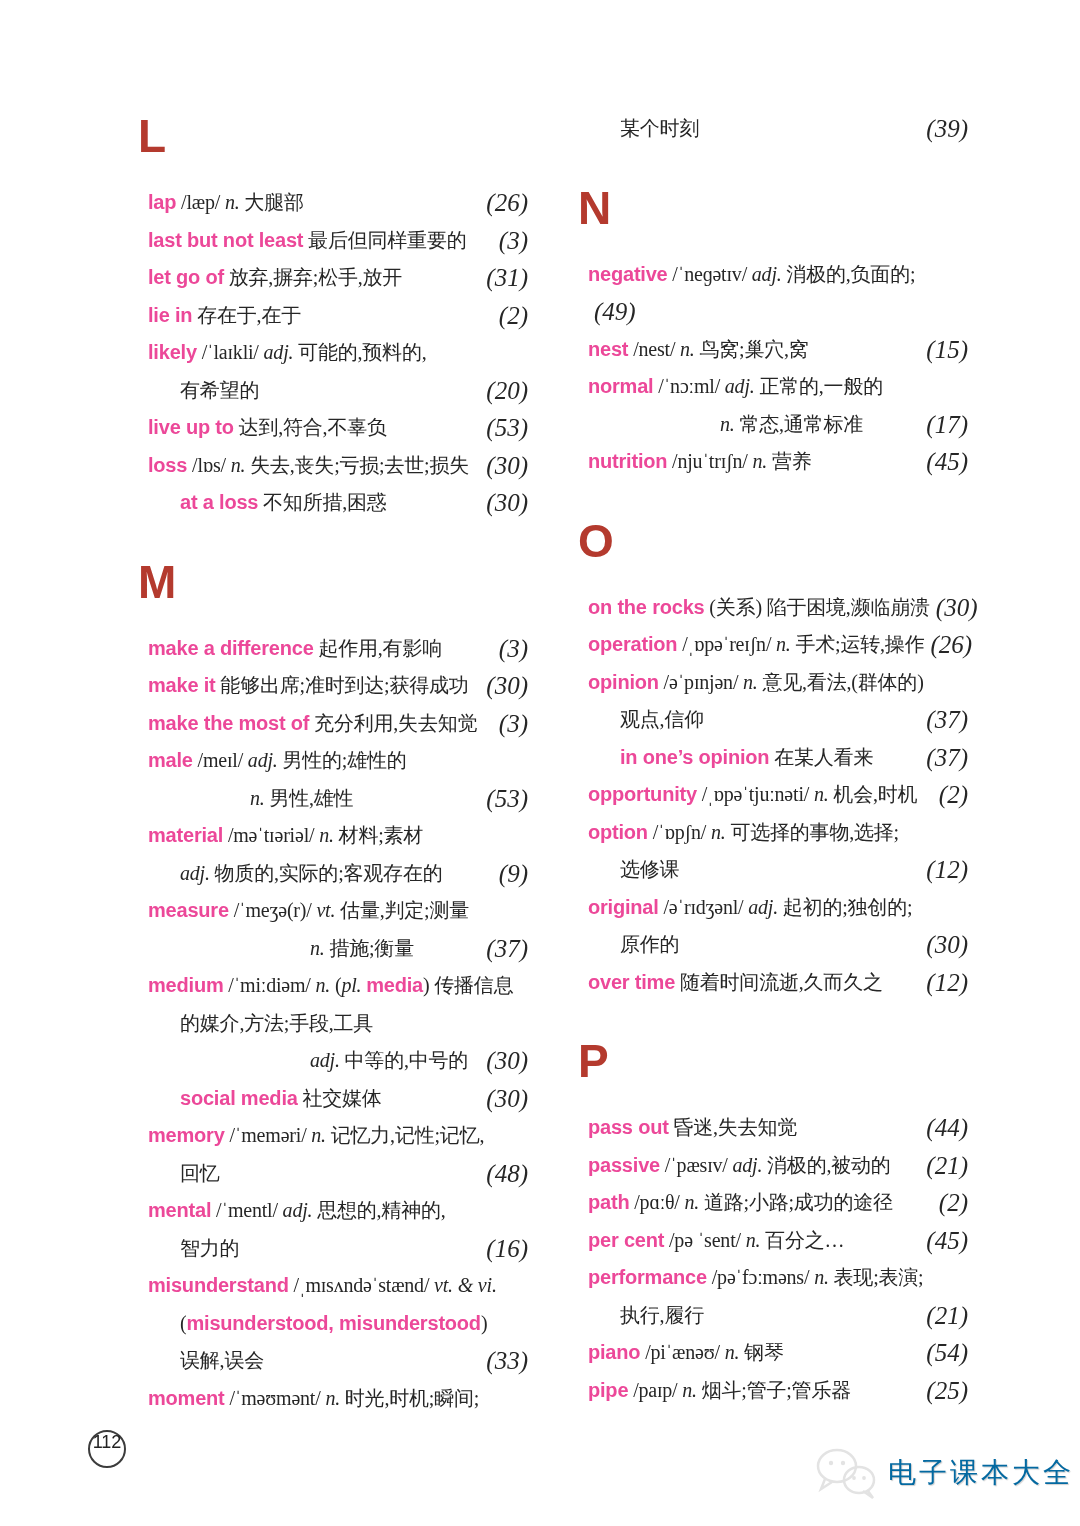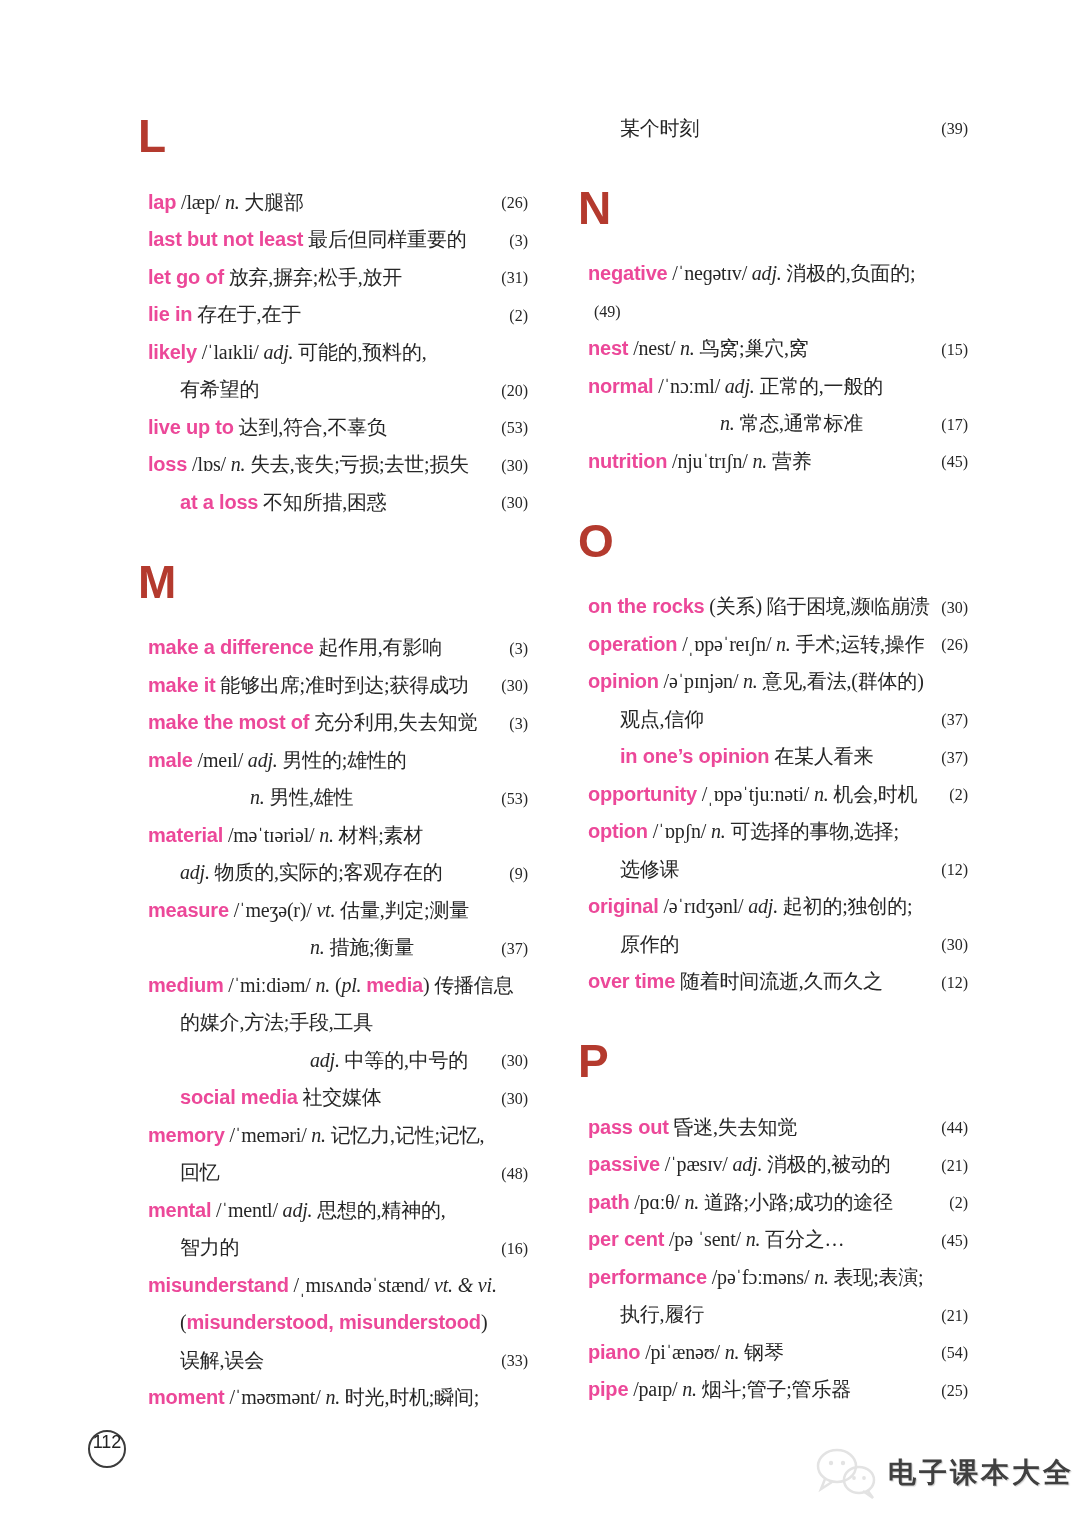--- a/index.html
+++ b/index.html
@@ -21,21 +21,21 @@
     font-size:46px;
     line-height:48px;
     color:#b43a2e;
     margin:36px 0 24px -10px;
   }
   .col .sec-heading:first-child{margin-top:0;}
 
   .row{
     display:flex;
     justify-content:space-between;
-    align-items:center;
+    align-items:flex-start;
     height:37.5px;
     line-height:37.5px;
     white-space:nowrap;
   }
   .line{letter-spacing:-0.2px;}
   .ind-0{padding-left:0;}
   .ind-1{padding-left:32px;}
   .ind-2{padding-left:102px;}
   .ind-3{padding-left:132px;}
   .ind-4{padding-left:162px;}
@@ -52,24 +52,25 @@
     color:#262626;
   }
   .seg-i{
     font-family:"Liberation Serif","DejaVu Serif",serif;
     font-style:italic;
     font-size:20px;
     color:#262626;
   }
   .pageref{
     font-family:"Liberation Serif","DejaVu Serif",serif;
-    font-size:16px;
+    font-size:25px;
     color:#262626;
     flex-shrink:0;
     padding-left:6px;
+    font-style:italic;
   }
 
   .page-badge{
     position:absolute;
     left:88px;top:1430px;
     width:38px;height:38px;
     border:2px solid #3c3c3c;
     border-radius:50%;
     display:flex;align-items:flex-start;justify-content:center;
     box-sizing:border-box;
@@ -80,24 +81,24 @@
 
   .watermark{
     position:absolute;
     right:6px;top:1446px;
     display:flex;
     align-items:center;
     gap:8px;
   }
   .wm-text{
     font-family:"Liberation Sans","DejaVu Sans",sans-serif;
-    font-weight:700;
+    font-weight:400;
     font-size:28px;
     letter-spacing:3px;
-    color:#404040;
+    color:#0369a1;
     text-shadow:1px 1px 1px #cfcfcf,-1px -1px 1px #ffffff;
   }
   .wm-icon{display:inline-flex;}
 </style>
 </head>
 <body>
 
 <div class="page">
   <div class="col col-left" id="col-0">
       <div class="sec-heading">L</div>

